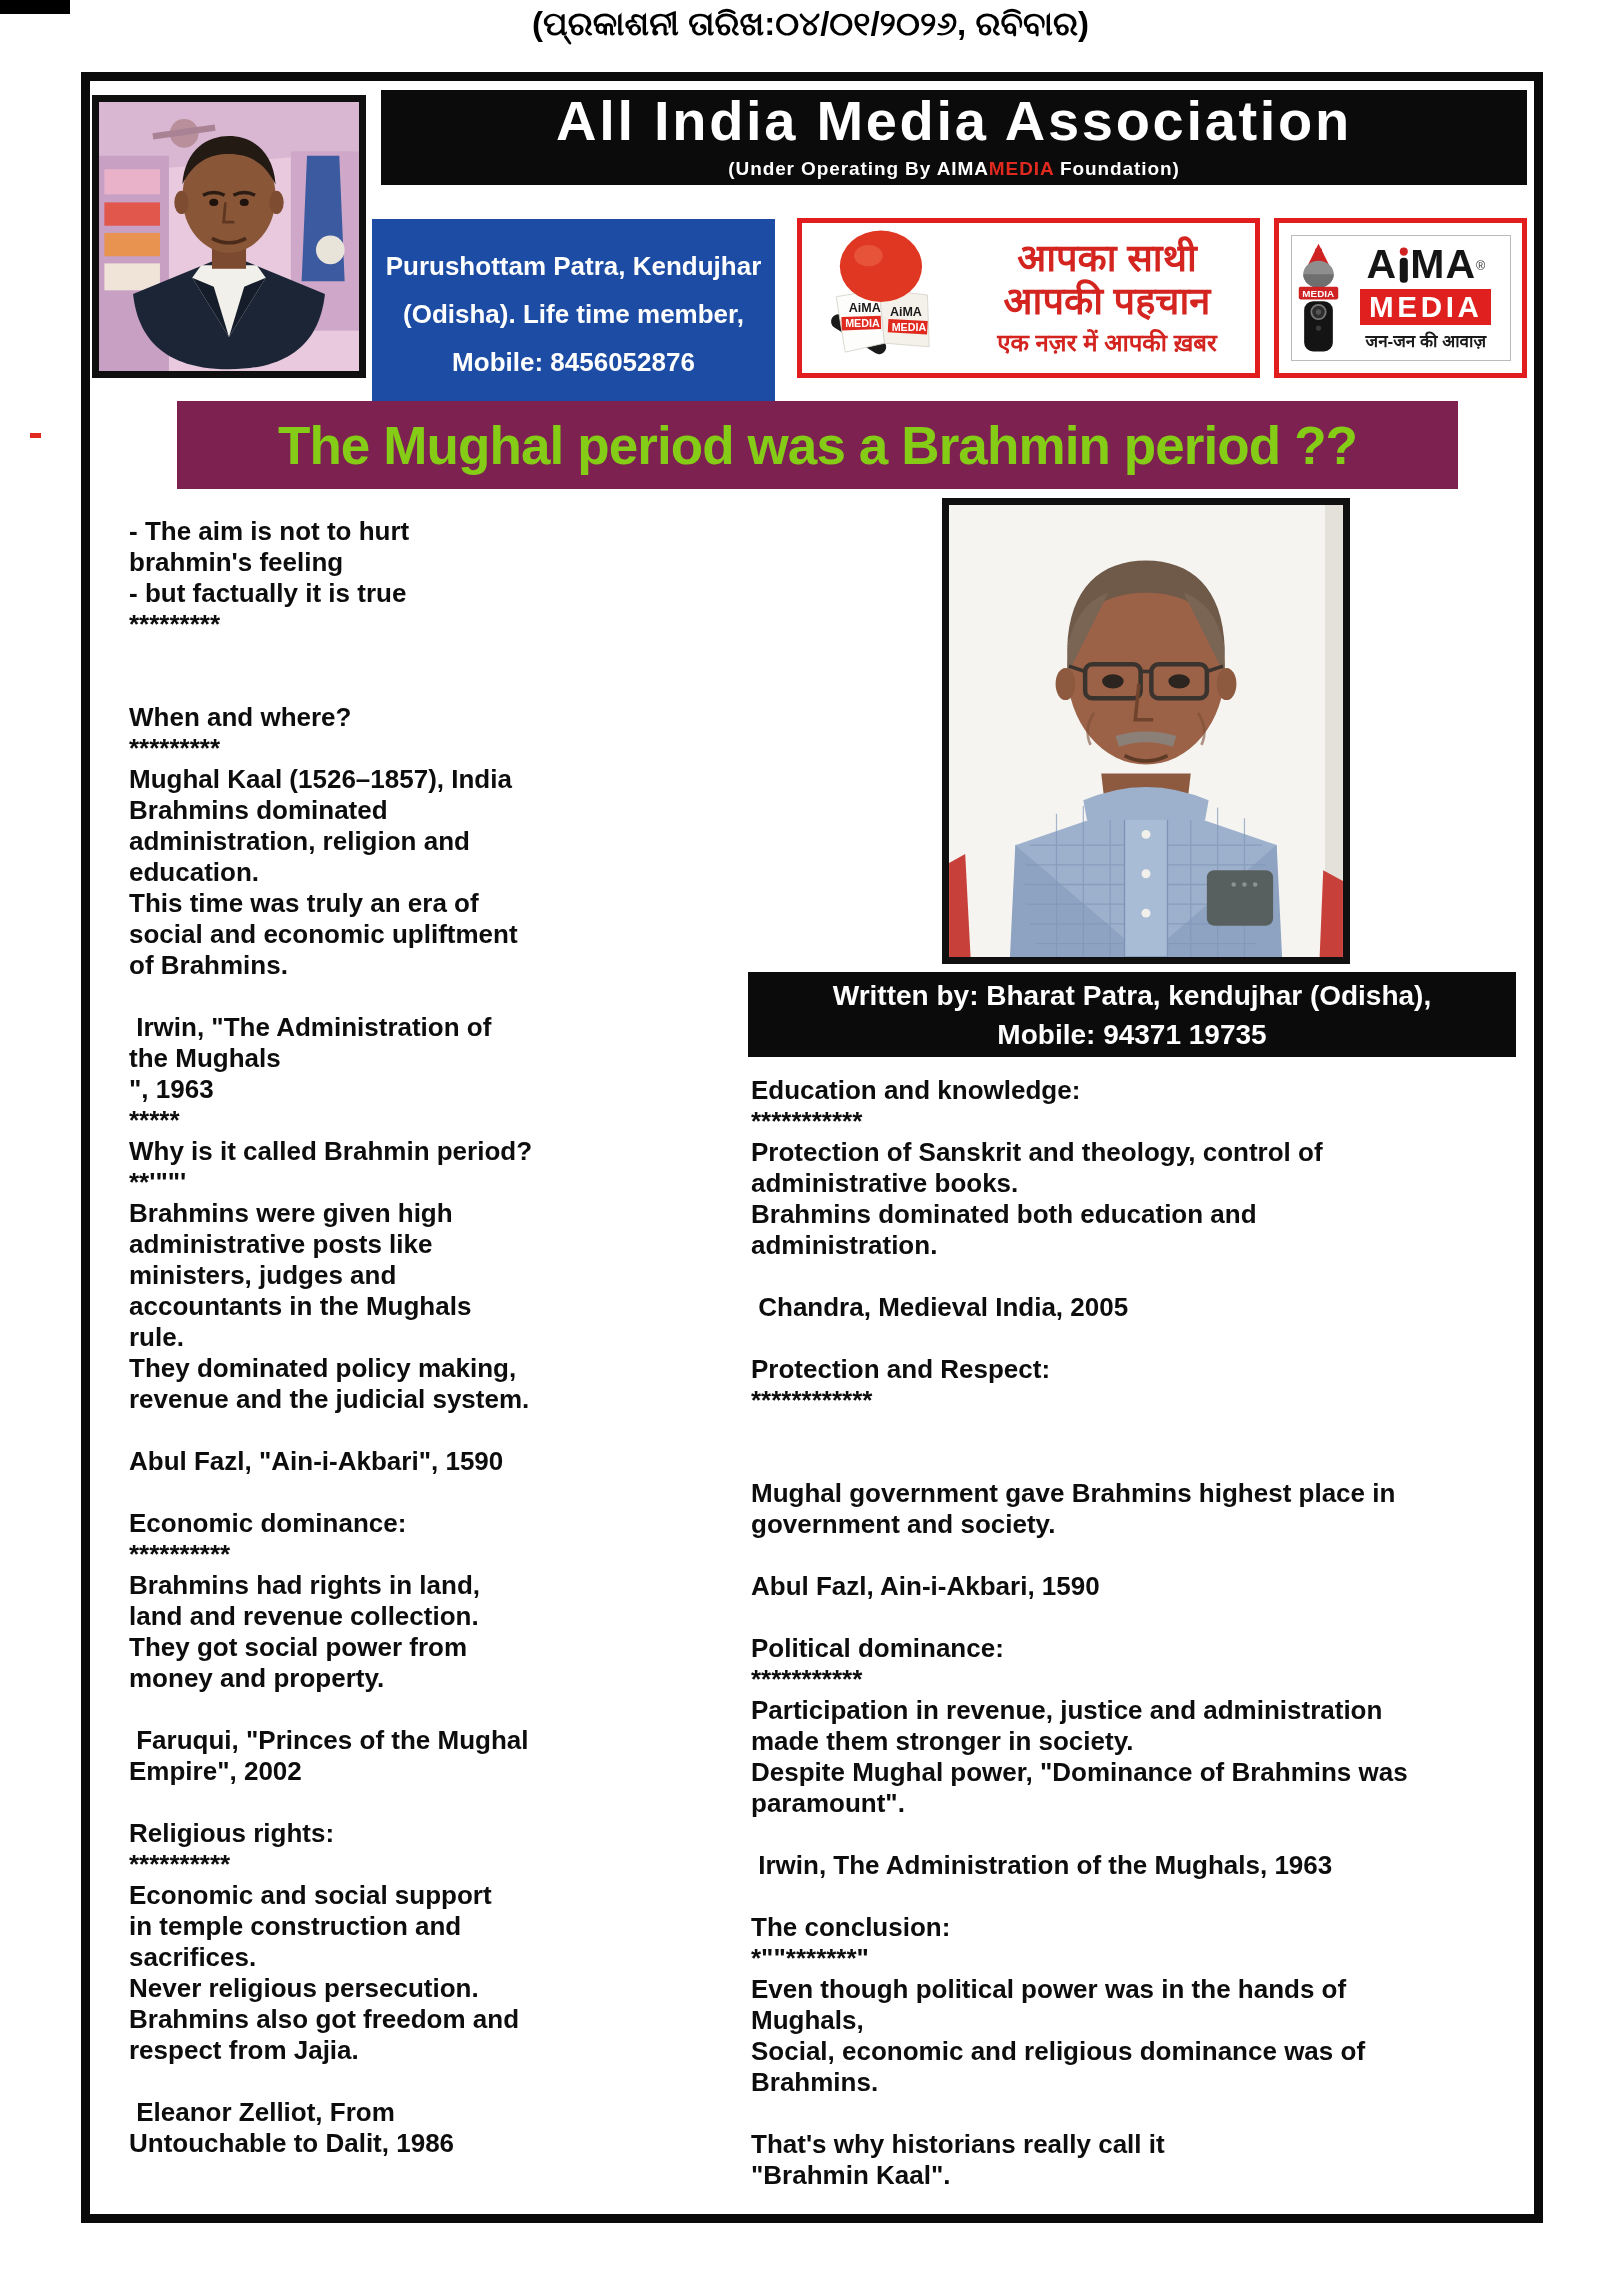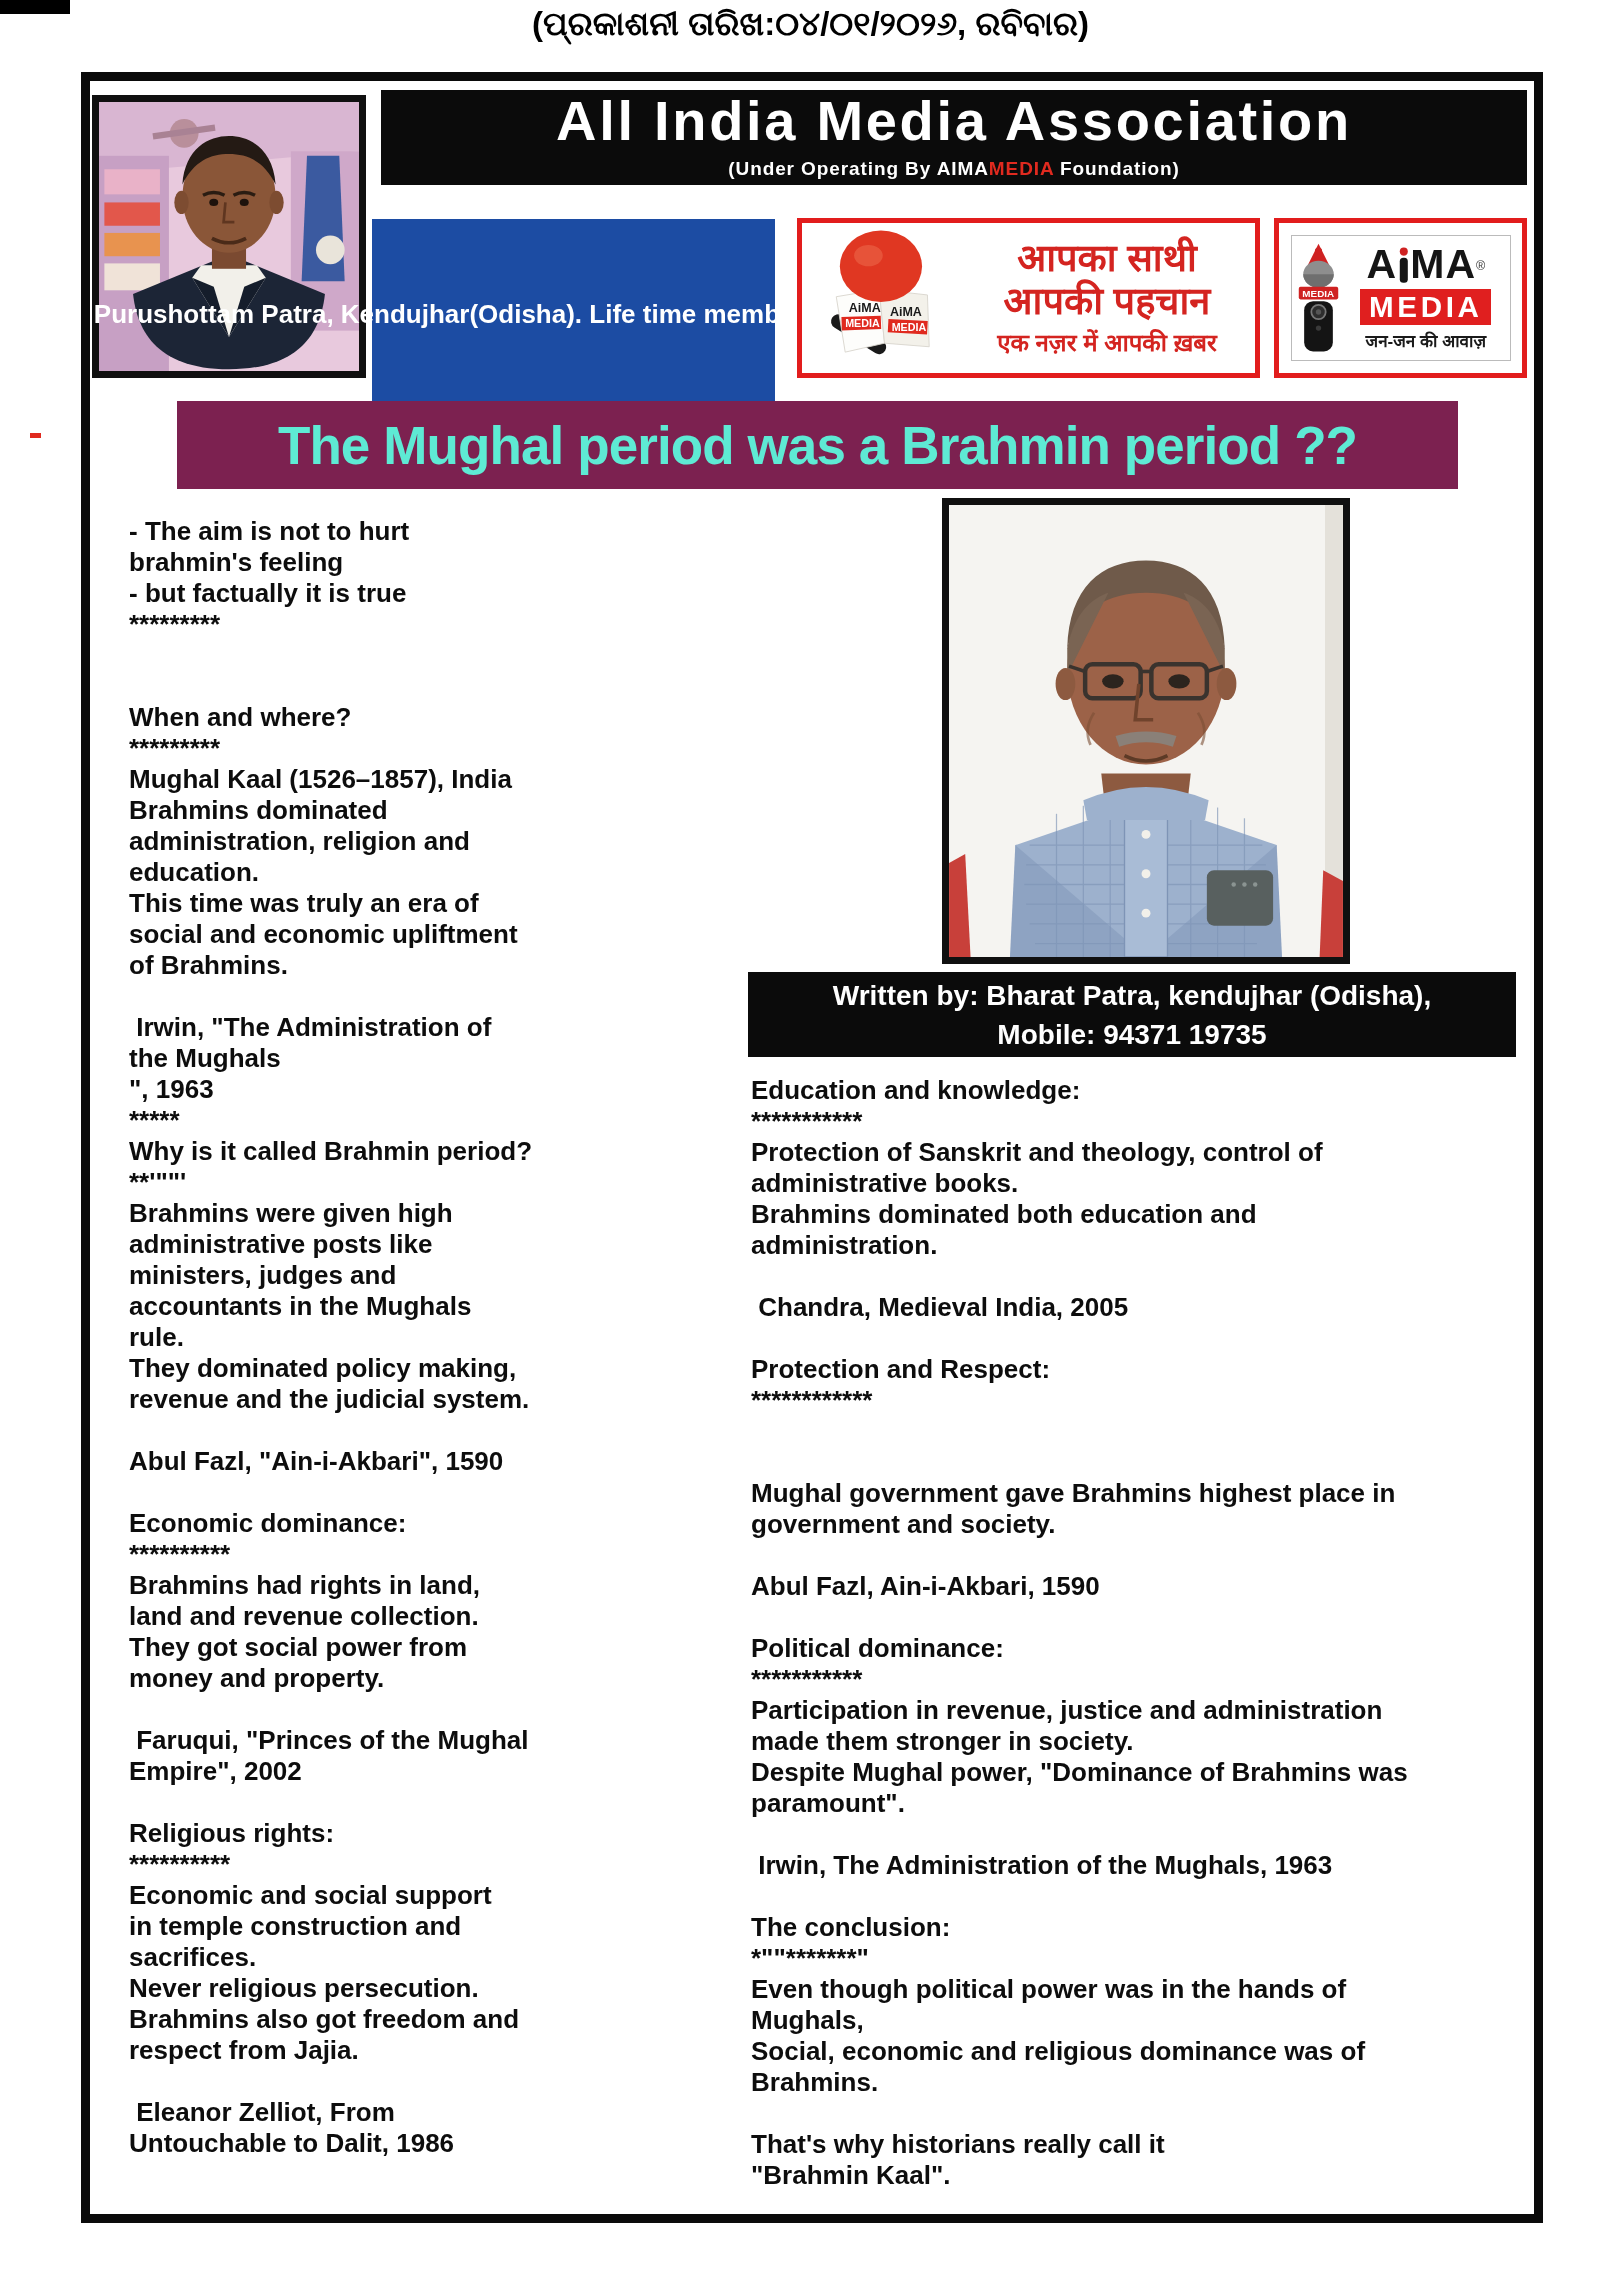--- a/index.html
+++ b/index.html
@@ -15,21 +15,21 @@
   .photo2{left:942px;top:498px;width:394px;height:452px;}
   .photo-frame svg{display:block;width:100%;height:100%;}
 
   .aima-banner{left:381px;top:90px;width:1146px;height:95px;background:#0b0b0b;color:#fff;
                display:flex;flex-direction:column;align-items:center;justify-content:center;}
   .aima-banner .org{font-size:56px;font-weight:700;letter-spacing:2.7px;line-height:63px;white-space:nowrap;}
   .aima-banner .sub{font-size:19px;font-weight:700;letter-spacing:0.9px;line-height:34px;white-space:nowrap;}
   .red-txt{color:#e02a1f;}
 
   .member-box{left:372px;top:219px;width:403px;height:190px;background:#1c4ca3;color:#fff;
-              display:flex;flex-direction:row;align-items:center;justify-content:center;}
+              display:flex;flex-direction:column;align-items:center;justify-content:center;}
   .member-box div{font-size:26px;font-weight:700;line-height:48px;white-space:nowrap;}
 
   .slogan-box{left:797px;top:218px;width:453px;height:150px;border:5.4px solid #e21d1d;background:#fff;
               display:flex;align-items:center;}
   .slogan-mic{width:157px;height:143px;flex:0 0 auto;}
   .slogan-text{flex:1;display:flex;flex-direction:column;align-items:center;justify-content:center;color:#d42420;}
   .slogan-text .l1{font-size:38px;font-weight:700;line-height:43px;white-space:nowrap;}
   .slogan-text .l3{font-size:24px;font-weight:700;line-height:32px;margin-top:3.6px;white-space:nowrap;}
 
   .logo-box{left:1274px;top:218px;width:243px;height:150px;border:5.4px solid #e21d1d;background:#fff;
@@ -38,21 +38,21 @@
   .logo-mini-mic{width:47px;height:113px;flex:0 0 auto;margin-left:3.6px;}
   .logo-stack{flex:1;display:flex;flex-direction:column;align-items:center;justify-content:center;}
   .brand-row{display:flex;align-items:flex-start;line-height:41px;}
   .brand-row .bl{font-size:41px;font-weight:700;color:#151515;letter-spacing:0.9px;}
   .brand-reg{font-size:12.5px;color:#333;margin-top:1.8px;}
   .brand-i-mic{width:11.6px;height:36px;margin:2.7px 0.9px 0 0.9px;}
   .media-band{background:#e01f1f;color:#fff;font-size:29.6px;font-weight:700;letter-spacing:3.6px;
               padding:0 9px;line-height:36px;margin-top:1.8px;}
   .logo-tagline{font-size:17px;font-weight:700;color:#1a1a1a;margin-top:3.6px;white-space:nowrap;}
 
-  .title-banner{left:177px;top:401px;width:1281px;height:88px;background:#7c2150;color:#5eead4;
+  .title-banner{left:177px;top:401px;width:1281px;height:88px;background:#7c2150;color:#84cc16;
                 display:flex;align-items:center;justify-content:center;}
   .title-banner div{font-size:53px;font-weight:700;letter-spacing:-0.9px;white-space:nowrap;}
 
   .text-col .tl{font-weight:700;color:#0d0d0d;white-space:pre;}
   .left-col{left:129px;top:516px;width:537px;}
   .left-col .tl{font-size:26px;height:31px;line-height:31px;}
   .right-col{left:751px;top:1075px;width:779px;}
   .right-col .tl{font-size:26px;height:31px;line-height:31px;}
 
   .writtenby{left:748px;top:972px;width:768px;height:85px;background:#0b0b0b;color:#fff;

